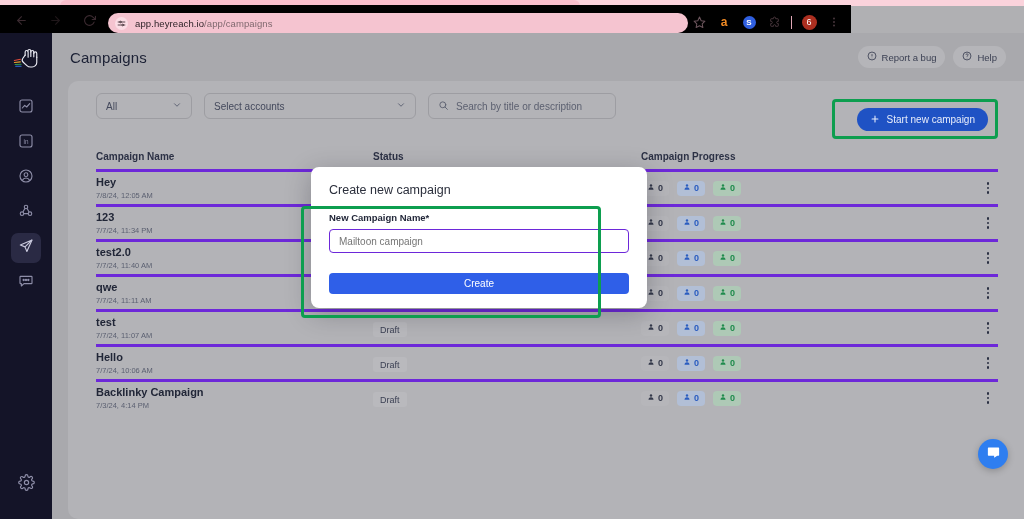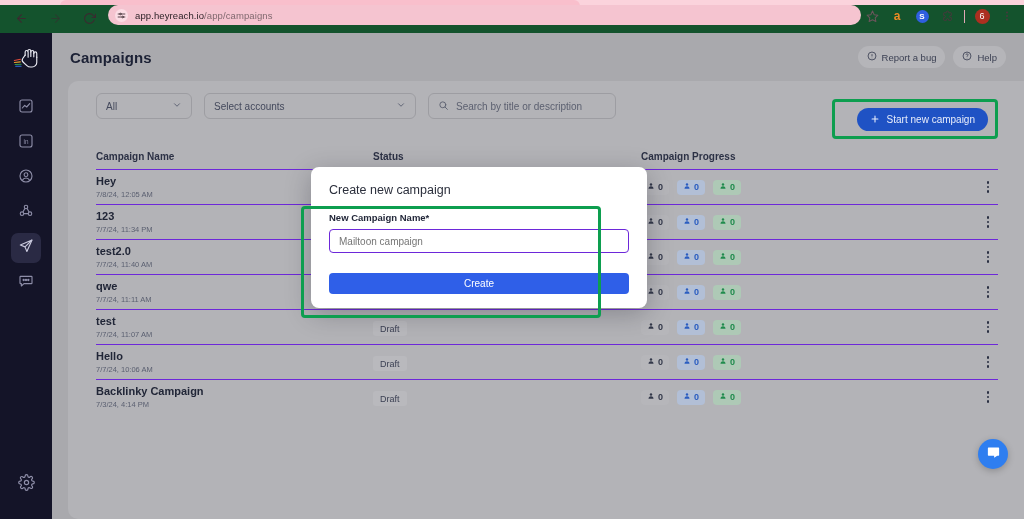--- a/index.html
+++ b/index.html
@@ -13,22 +13,22 @@
   
   .tabstrip {
     position: absolute; left: 0; top: 0; width: 1024px; height: 6px;
     background: #fbd3dc;
   }
   .tab-active {
     position: absolute; left: 60px; top: 0; width: 520px; height: 6px;
     background: #f9bfcc; border-radius: 7px 7px 0 0;
   }
   .toolbar {
-    position: absolute; left: 0; top: 5px; width: 1024px; height: 28px;
-    background: #14532d; display: flex; align-items: flex-start;
+    position: absolute; left: 0; top: 5px; width: 851px; height: 28px;
+    background: #000000; display: flex; align-items: flex-end;
   }
   .nav-btn {
     width: 26px; height: 26px; display: flex; align-items: center;
     justify-content: center; color: #3b2a30; flex: none;
   }
   .nav-btn svg { display: block; }
   .omnibox {
     height: 20px; background: #f5c4d0; border-radius: 11px;
     margin-left: 6px; display: flex; align-items: center;
     padding: 0 10px 0 7px; flex: 1 1 auto; max-width: 760px;
@@ -63,21 +63,21 @@
   .side-item.active { background: #2a2a44; color: #c9c9dc; }
   .side-gear { margin-top: auto; margin-bottom: 20px; width: 30px; height: 30px;
                display:flex; align-items:center; justify-content:center; color: #8e8ea8; }
 
   .main { position: absolute; left: 52px; top: 0; right: 0; bottom: 0; }
 
   .page-header {
     position: absolute; left: 0; top: 0; right: 0; height: 48px;
     display: flex; align-items: center; padding: 0 18px;
   }
-  .page-title { font-size: 15px; font-weight: bold; color: #1c2135; letter-spacing: .1px; }
+  .page-title { font-size: 15px; font-weight: normal; color: #1c2135; letter-spacing: .1px; }
   .hdr-actions { margin-left: auto; display: flex; gap: 8px; align-items: flex-end; }
   .hdr-btn {
     display: flex; align-items: center; gap: 5px; height: 22px; padding: 0 9px;
     border-radius: 11px; background: #b5b5b9; color: #3a3f52; font-size: 9.5px;
   }
   .hdr-btn svg { flex: none; }
 
   .content-card {
     position: absolute; left: 16px; top: 48px; right: 0; bottom: 0;
     background: #b3b3b7; border-radius: 10px 0 0 10px;
@@ -106,21 +106,21 @@
   }
 
   .table { position: absolute; left: 28px; right: 26px; top: 62px; }
   .thead { display: flex; height: 26px; align-items: center; font-size: 10px;
            font-weight: bold; color: #2c3145; }
   .c-name { width: 277px; flex: none; }
   .c-status { width: 268px; flex: none; }
   .c-prog { flex: 1; }
   .c-menu { width: 40px; flex: none; }
 
-  .trow { display: flex; align-items: center; height: 35px; border-top: 1px solid #6d28d9; }
+  .trow { display: flex; align-items: center; height: 35px; border-top: 3px solid #6d28d9; }
   .camp-name { font-size: 11px; color: #212637; font-weight: bold; line-height: 1.15; }
   .camp-date { font-size: 7.5px; color: #5a5f70; margin-top: 2px; }
   .status-pill {
     display: inline-flex; align-items: center; height: 15px; padding: 0 7px;
     background: #b9b9bd; border-radius: 3px; font-size: 9px; color: #3c4154;
   }
   .badges { display: flex; gap: 8px; }
   .badge {
     display: inline-flex; align-items: center; gap: 3px; height: 15px; padding: 0 6px;
     border-radius: 4px; font-size: 9px; font-weight: bold;

